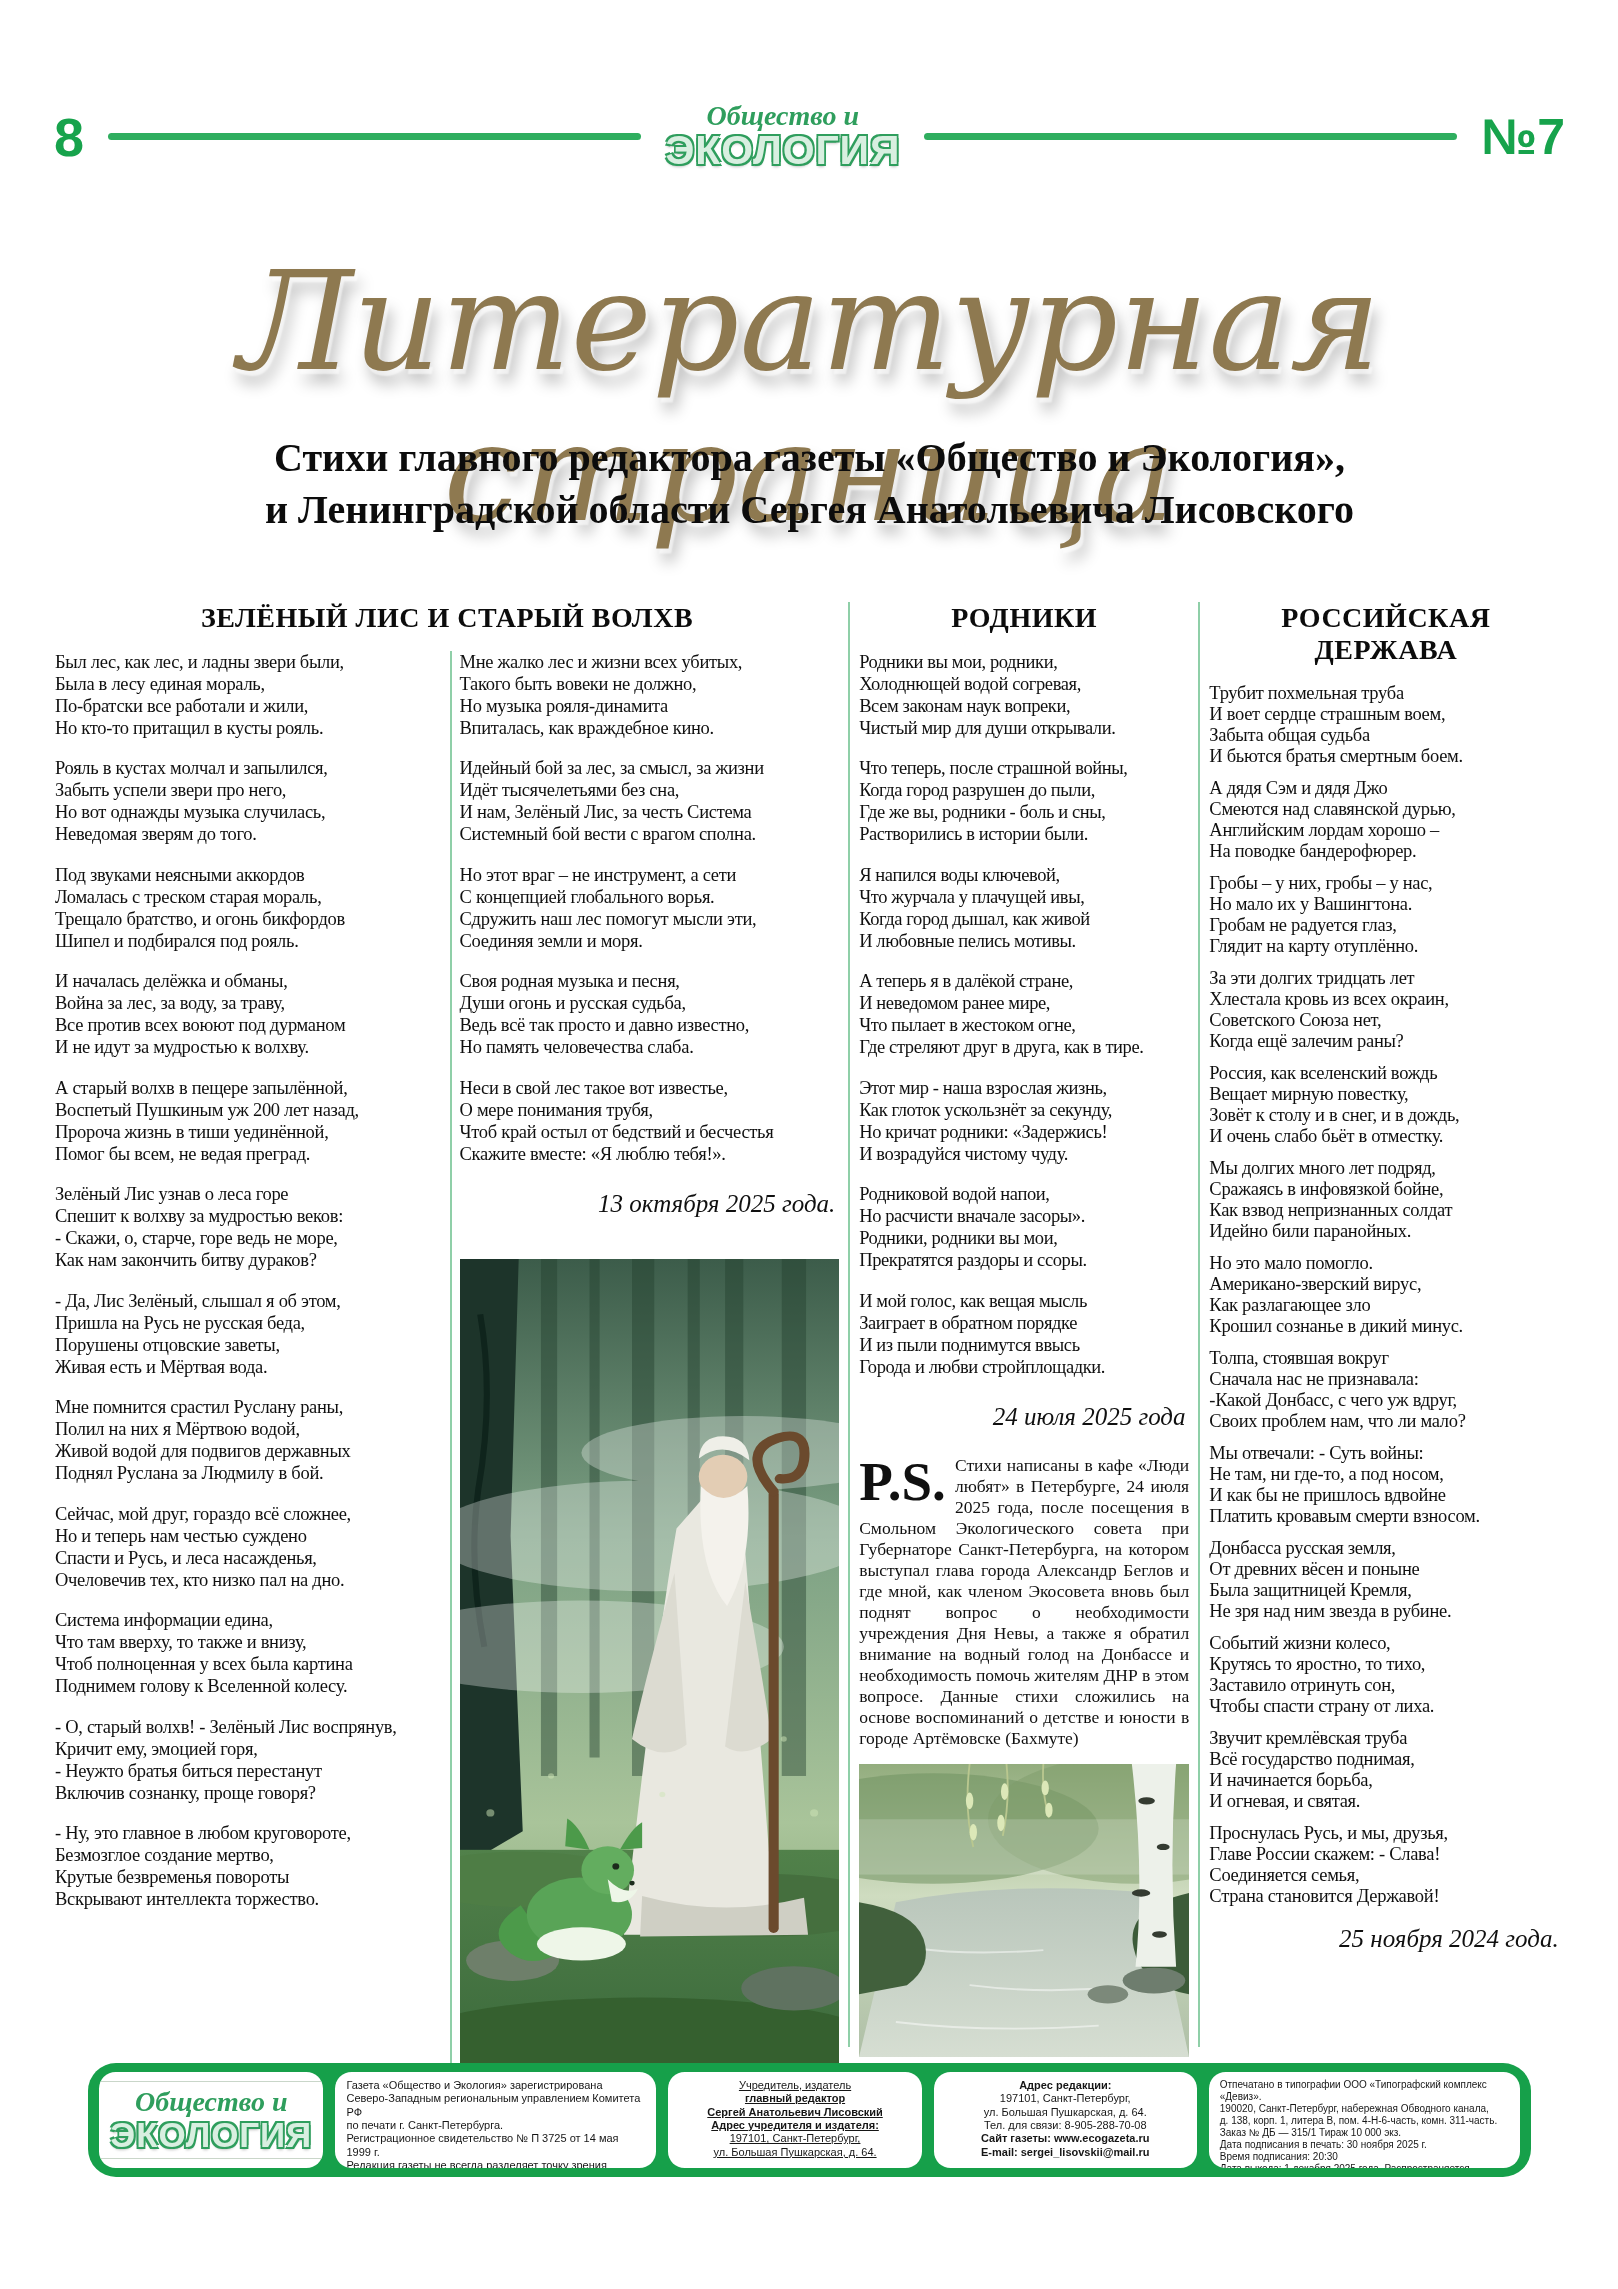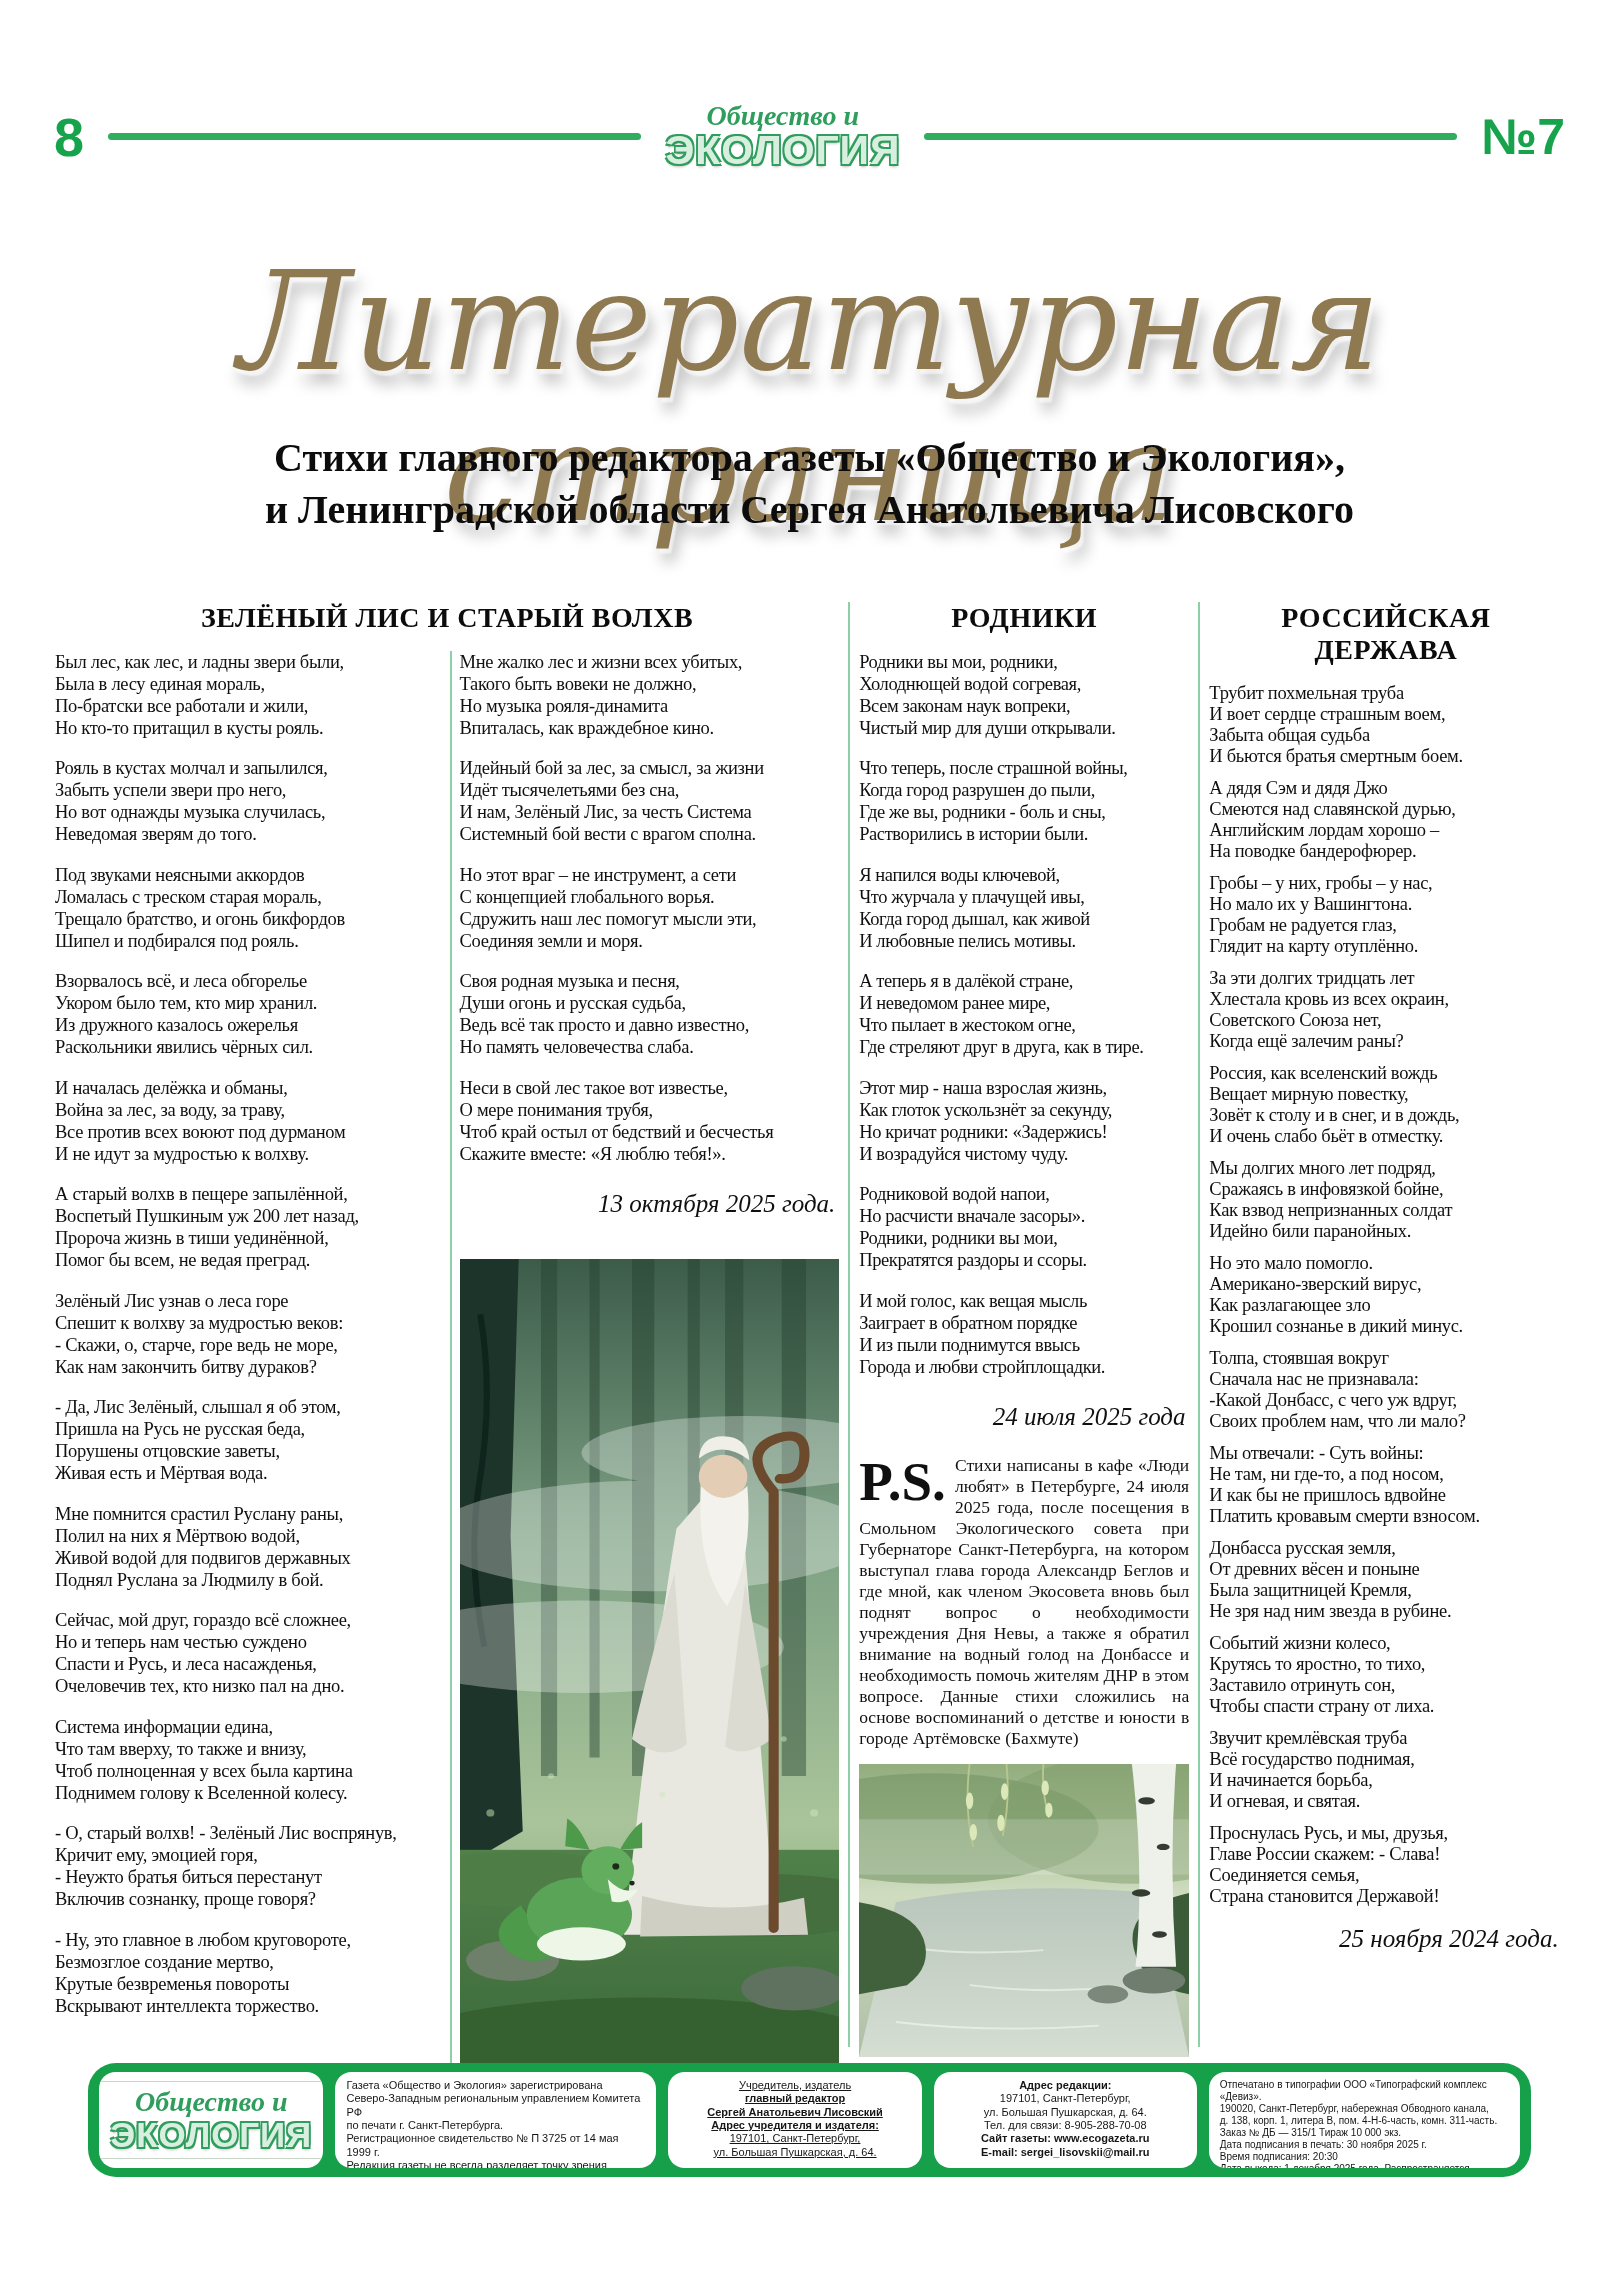--- a/index.html
+++ b/index.html
@@ -128,26 +128,20 @@
               <div class="line">Рояль в кустах молчал и запылился,</div>
               <div class="line">Забыть успели звери про него,</div>
               <div class="line">Но вот однажды музыка случилась,</div>
               <div class="line">Неведомая зверям до того.</div>
             </div>
             <div class="stanza">
               <div class="line">Под звуками неясными аккордов</div>
               <div class="line">Ломалась с треском старая мораль,</div>
               <div class="line">Трещало братство, и огонь бикфордов</div>
               <div class="line">Шипел и подбирался под рояль.</div>
-            </div>
-            <div class="stanza">
-              <div class="line">Взорвалось всё, и леса обгорелье</div>
-              <div class="line">Укором было тем, кто мир хранил.</div>
-              <div class="line">Из дружного казалось ожерелья</div>
-              <div class="line">Раскольники явились чёрных сил.</div>
             </div>
             <div class="stanza">
               <div class="line">И началась делёжка и обманы,</div>
               <div class="line">Война за лес, за воду, за траву,</div>
               <div class="line">Все против всех воюют под дурманом</div>
               <div class="line">И не идут за мудростью к волхву.</div>
             </div>
             <div class="stanza">
               <div class="line">А старый волхв в пещере запылённой,</div>
               <div class="line">Воспетый Пушкиным уж 200 лет назад,</div>

